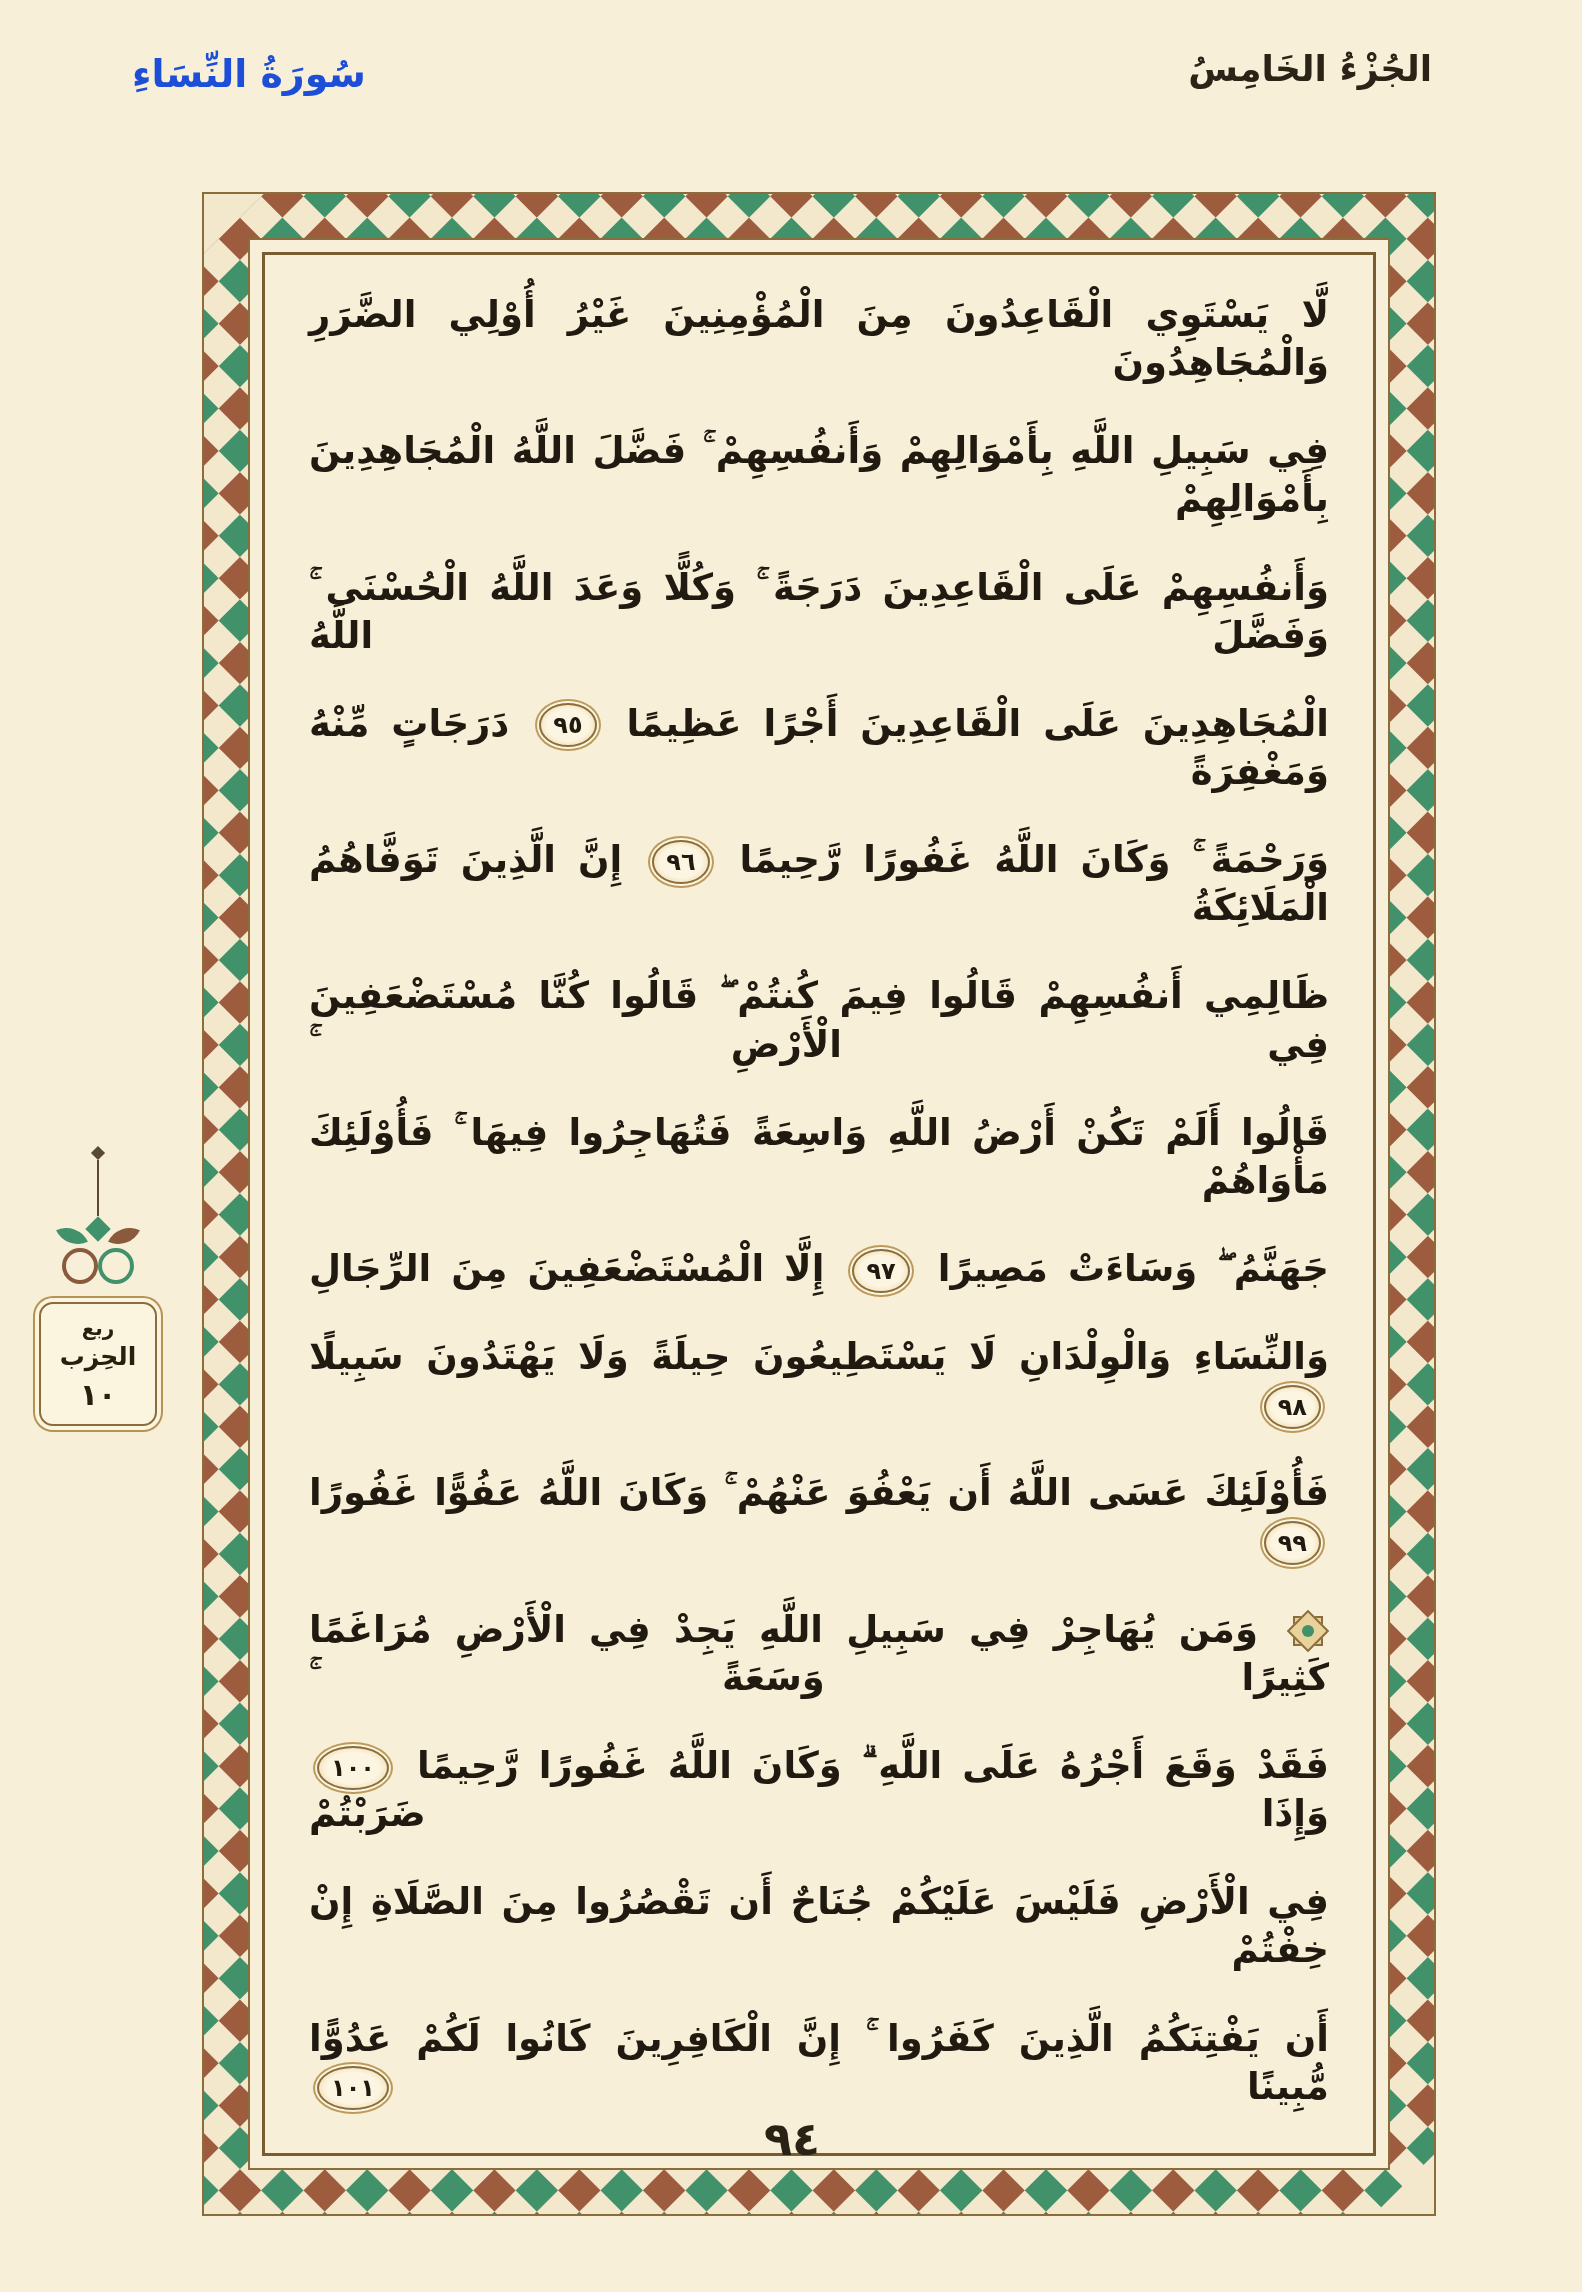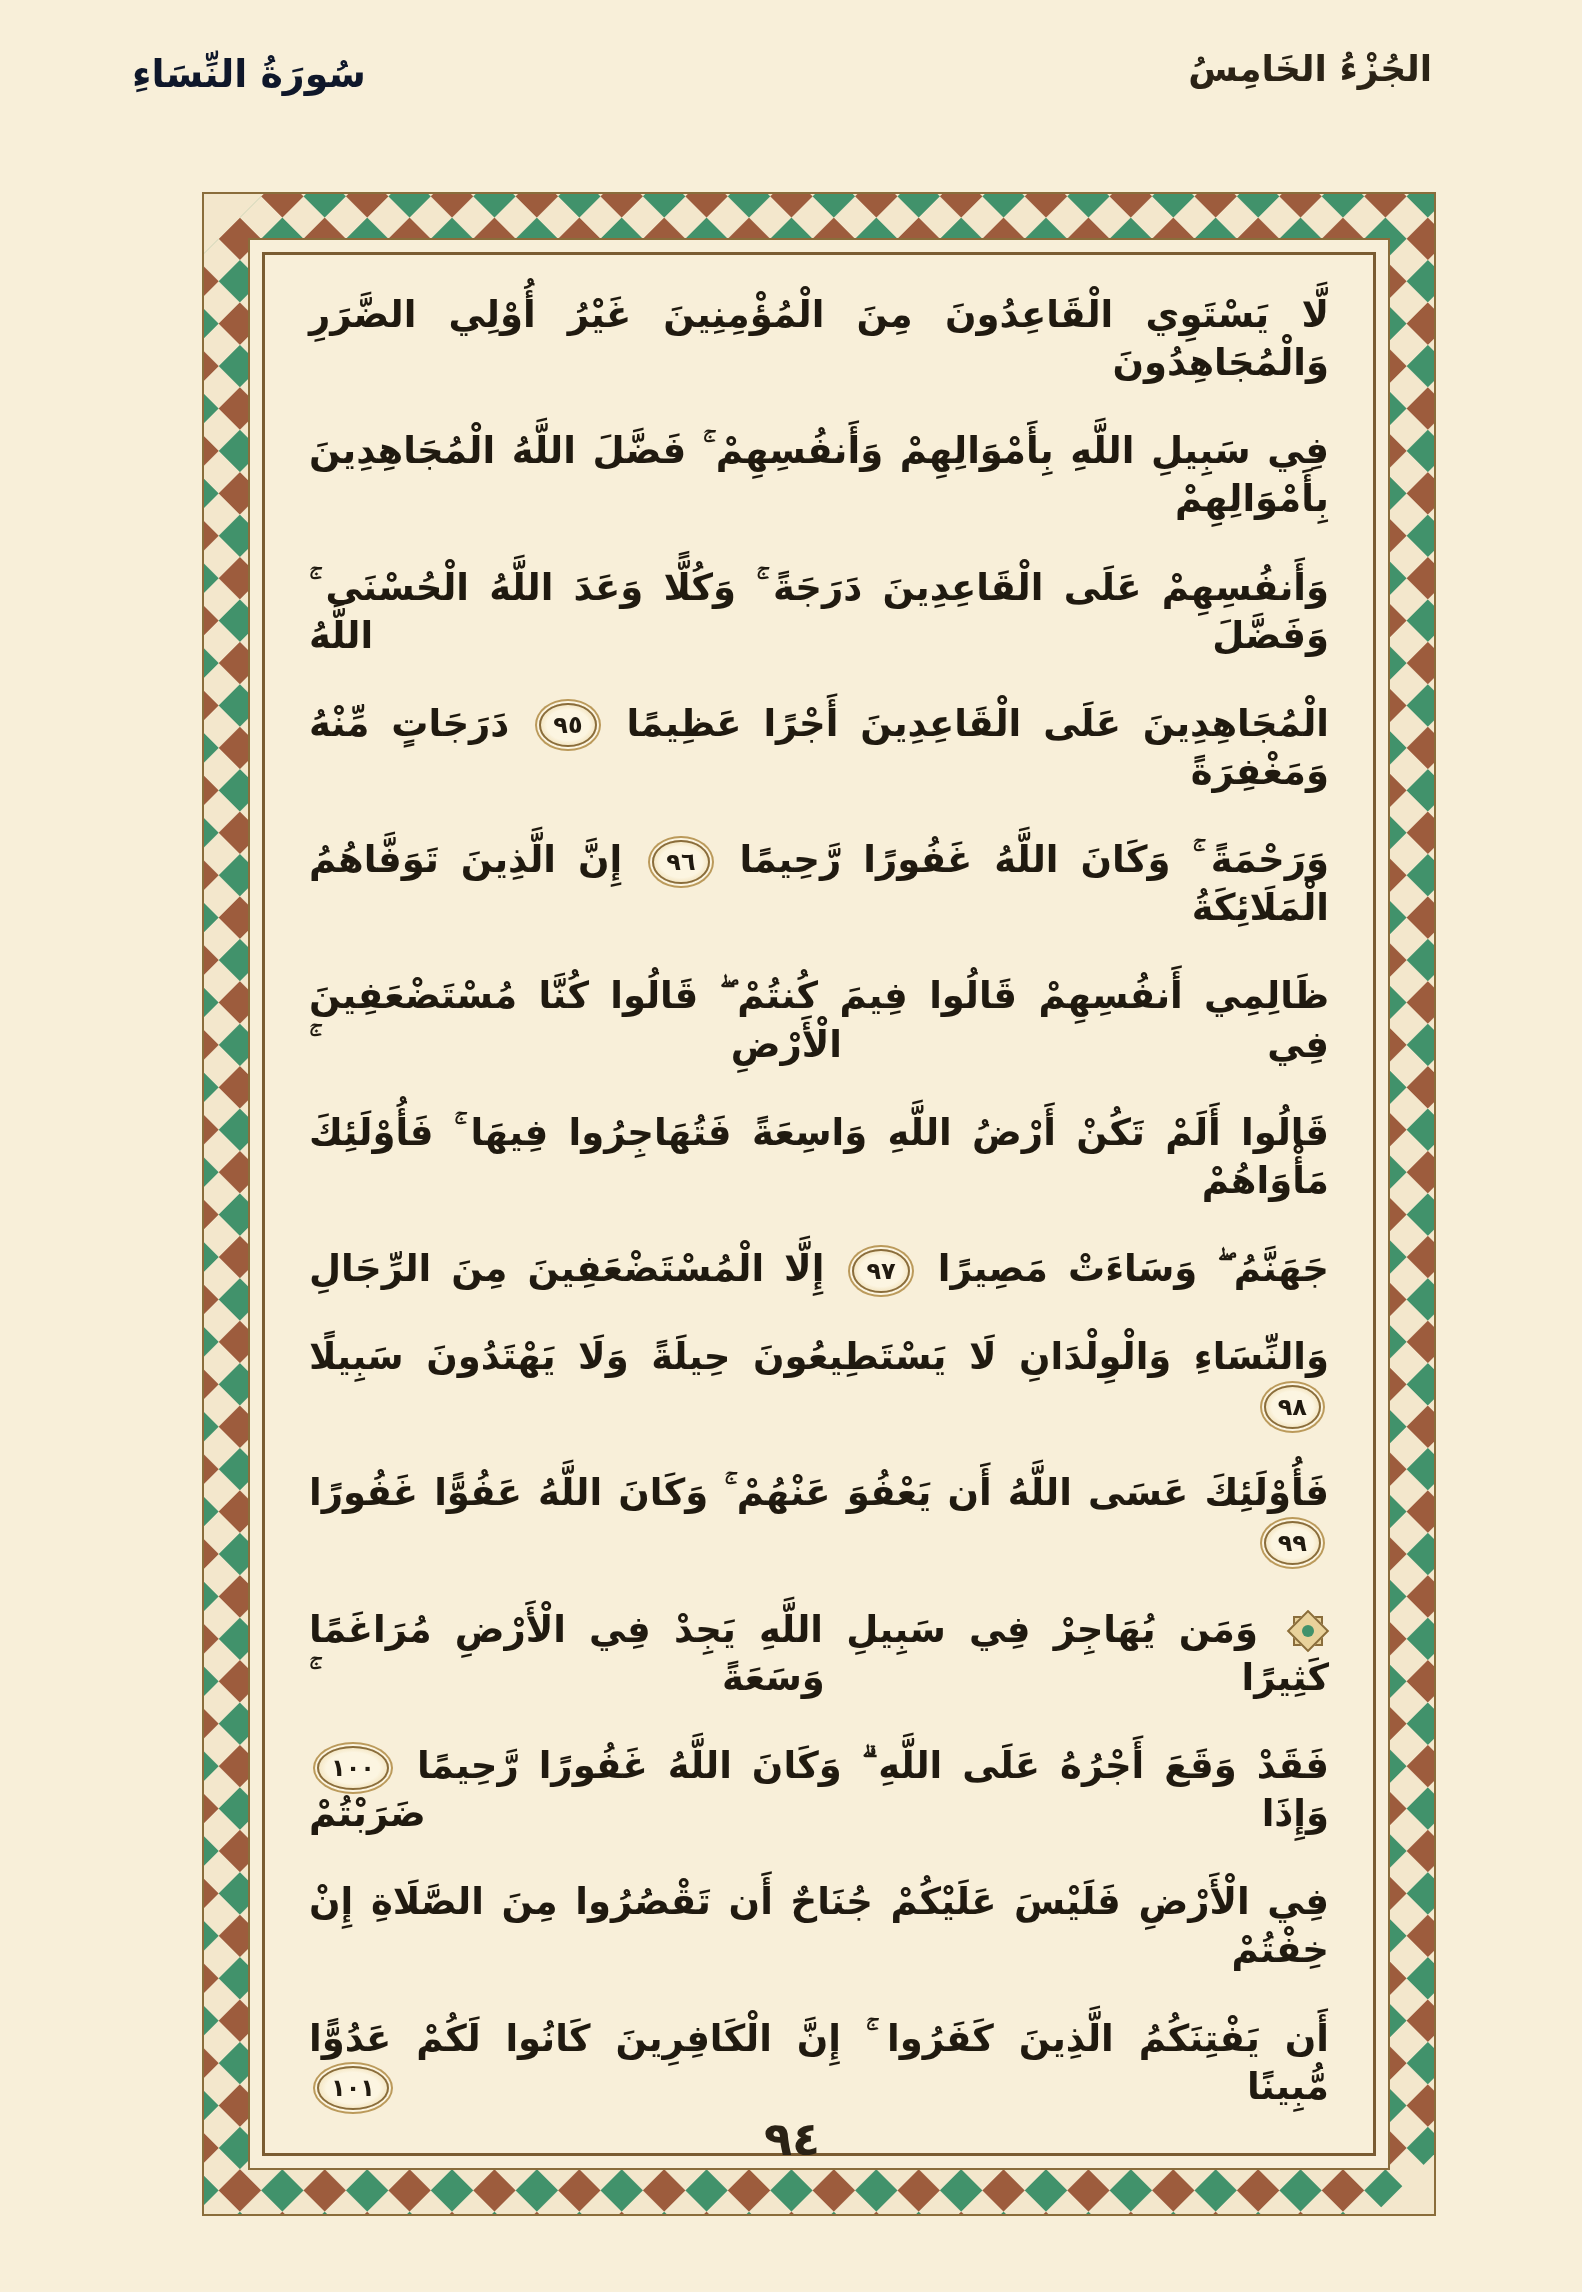--- a/index.html
+++ b/index.html
@@ -12,21 +12,21 @@
   .page { position: relative; width: 1582px; height: 2292px; }
 
   
   .juz-title {
     position: absolute; top: 48px; right: 150px;
     font-size: 36px; font-weight: bold; color: #2b2316;
     direction: rtl;
   }
   .surah-title {
     position: absolute; top: 52px; left: 132px;
-    font-size: 38px; font-weight: bold; color: #0f172a;
+    font-size: 38px; font-weight: bold; color: #1d4ed8;
     direction: rtl;
   }
 
   
   .page-frame { position: absolute; left: 202px; top: 192px; width: 1234px; height: 2024px; }
   .frame-band {
     position: absolute; inset: 0;
     border: 2px solid #8a6d3b;
     background: #f3e7cc;
     overflow: hidden;
@@ -145,16 +145,31 @@
         <div class="qline">وَالنِّسَاءِ وَالْوِلْدَانِ لَا يَسْتَطِيعُونَ حِيلَةً وَلَا يَهْتَدُونَ سَبِيلًا <span class="ayah-marker">٩٨</span></div>
         <div class="qline">فَأُوْلَئِكَ عَسَى اللَّهُ أَن يَعْفُوَ عَنْهُمْ ۚ وَكَانَ اللَّهُ عَفُوًّا غَفُورًا <span class="ayah-marker">٩٩</span></div>
         <div class="qline"><span class="hizb-star"><i class="a"></i><i class="b"></i><u></u></span> وَمَن يُهَاجِرْ فِي سَبِيلِ اللَّهِ يَجِدْ فِي الْأَرْضِ مُرَاغَمًا كَثِيرًا وَسَعَةً ۚ</div>
         <div class="qline">فَقَدْ وَقَعَ أَجْرُهُ عَلَى اللَّهِ ۗ وَكَانَ اللَّهُ غَفُورًا رَّحِيمًا <span class="ayah-marker">١٠٠</span> وَإِذَا ضَرَبْتُمْ</div>
         <div class="qline">فِي الْأَرْضِ فَلَيْسَ عَلَيْكُمْ جُنَاحٌ أَن تَقْصُرُوا مِنَ الصَّلَاةِ إِنْ خِفْتُمْ</div>
         <div class="qline">أَن يَفْتِنَكُمُ الَّذِينَ كَفَرُوا ۚ إِنَّ الْكَافِرِينَ كَانُوا لَكُمْ عَدُوًّا مُّبِينًا <span class="ayah-marker">١٠١</span></div>
       </div>
     </div>
   </div>
 
+  <div class="rub-marker">
+    <div class="rub-stem"></div>
+    <div class="rub-knot">
+      <span class="k-diamond"></span>
+      <span class="k-leaf l1"></span>
+      <span class="k-leaf l2"></span>
+      <span class="k-circle c1"></span>
+      <span class="k-circle c2"></span>
+    </div>
+    <div class="rub-box">
+      <div class="rub-top">ربع</div>
+      <div class="rub-main">الحِزب</div>
+      <div class="rub-num">١٠</div>
+    </div>
+  </div>
 
   <div class="page-number">٩٤</div>
 
 </div>
 
 </body></html>

